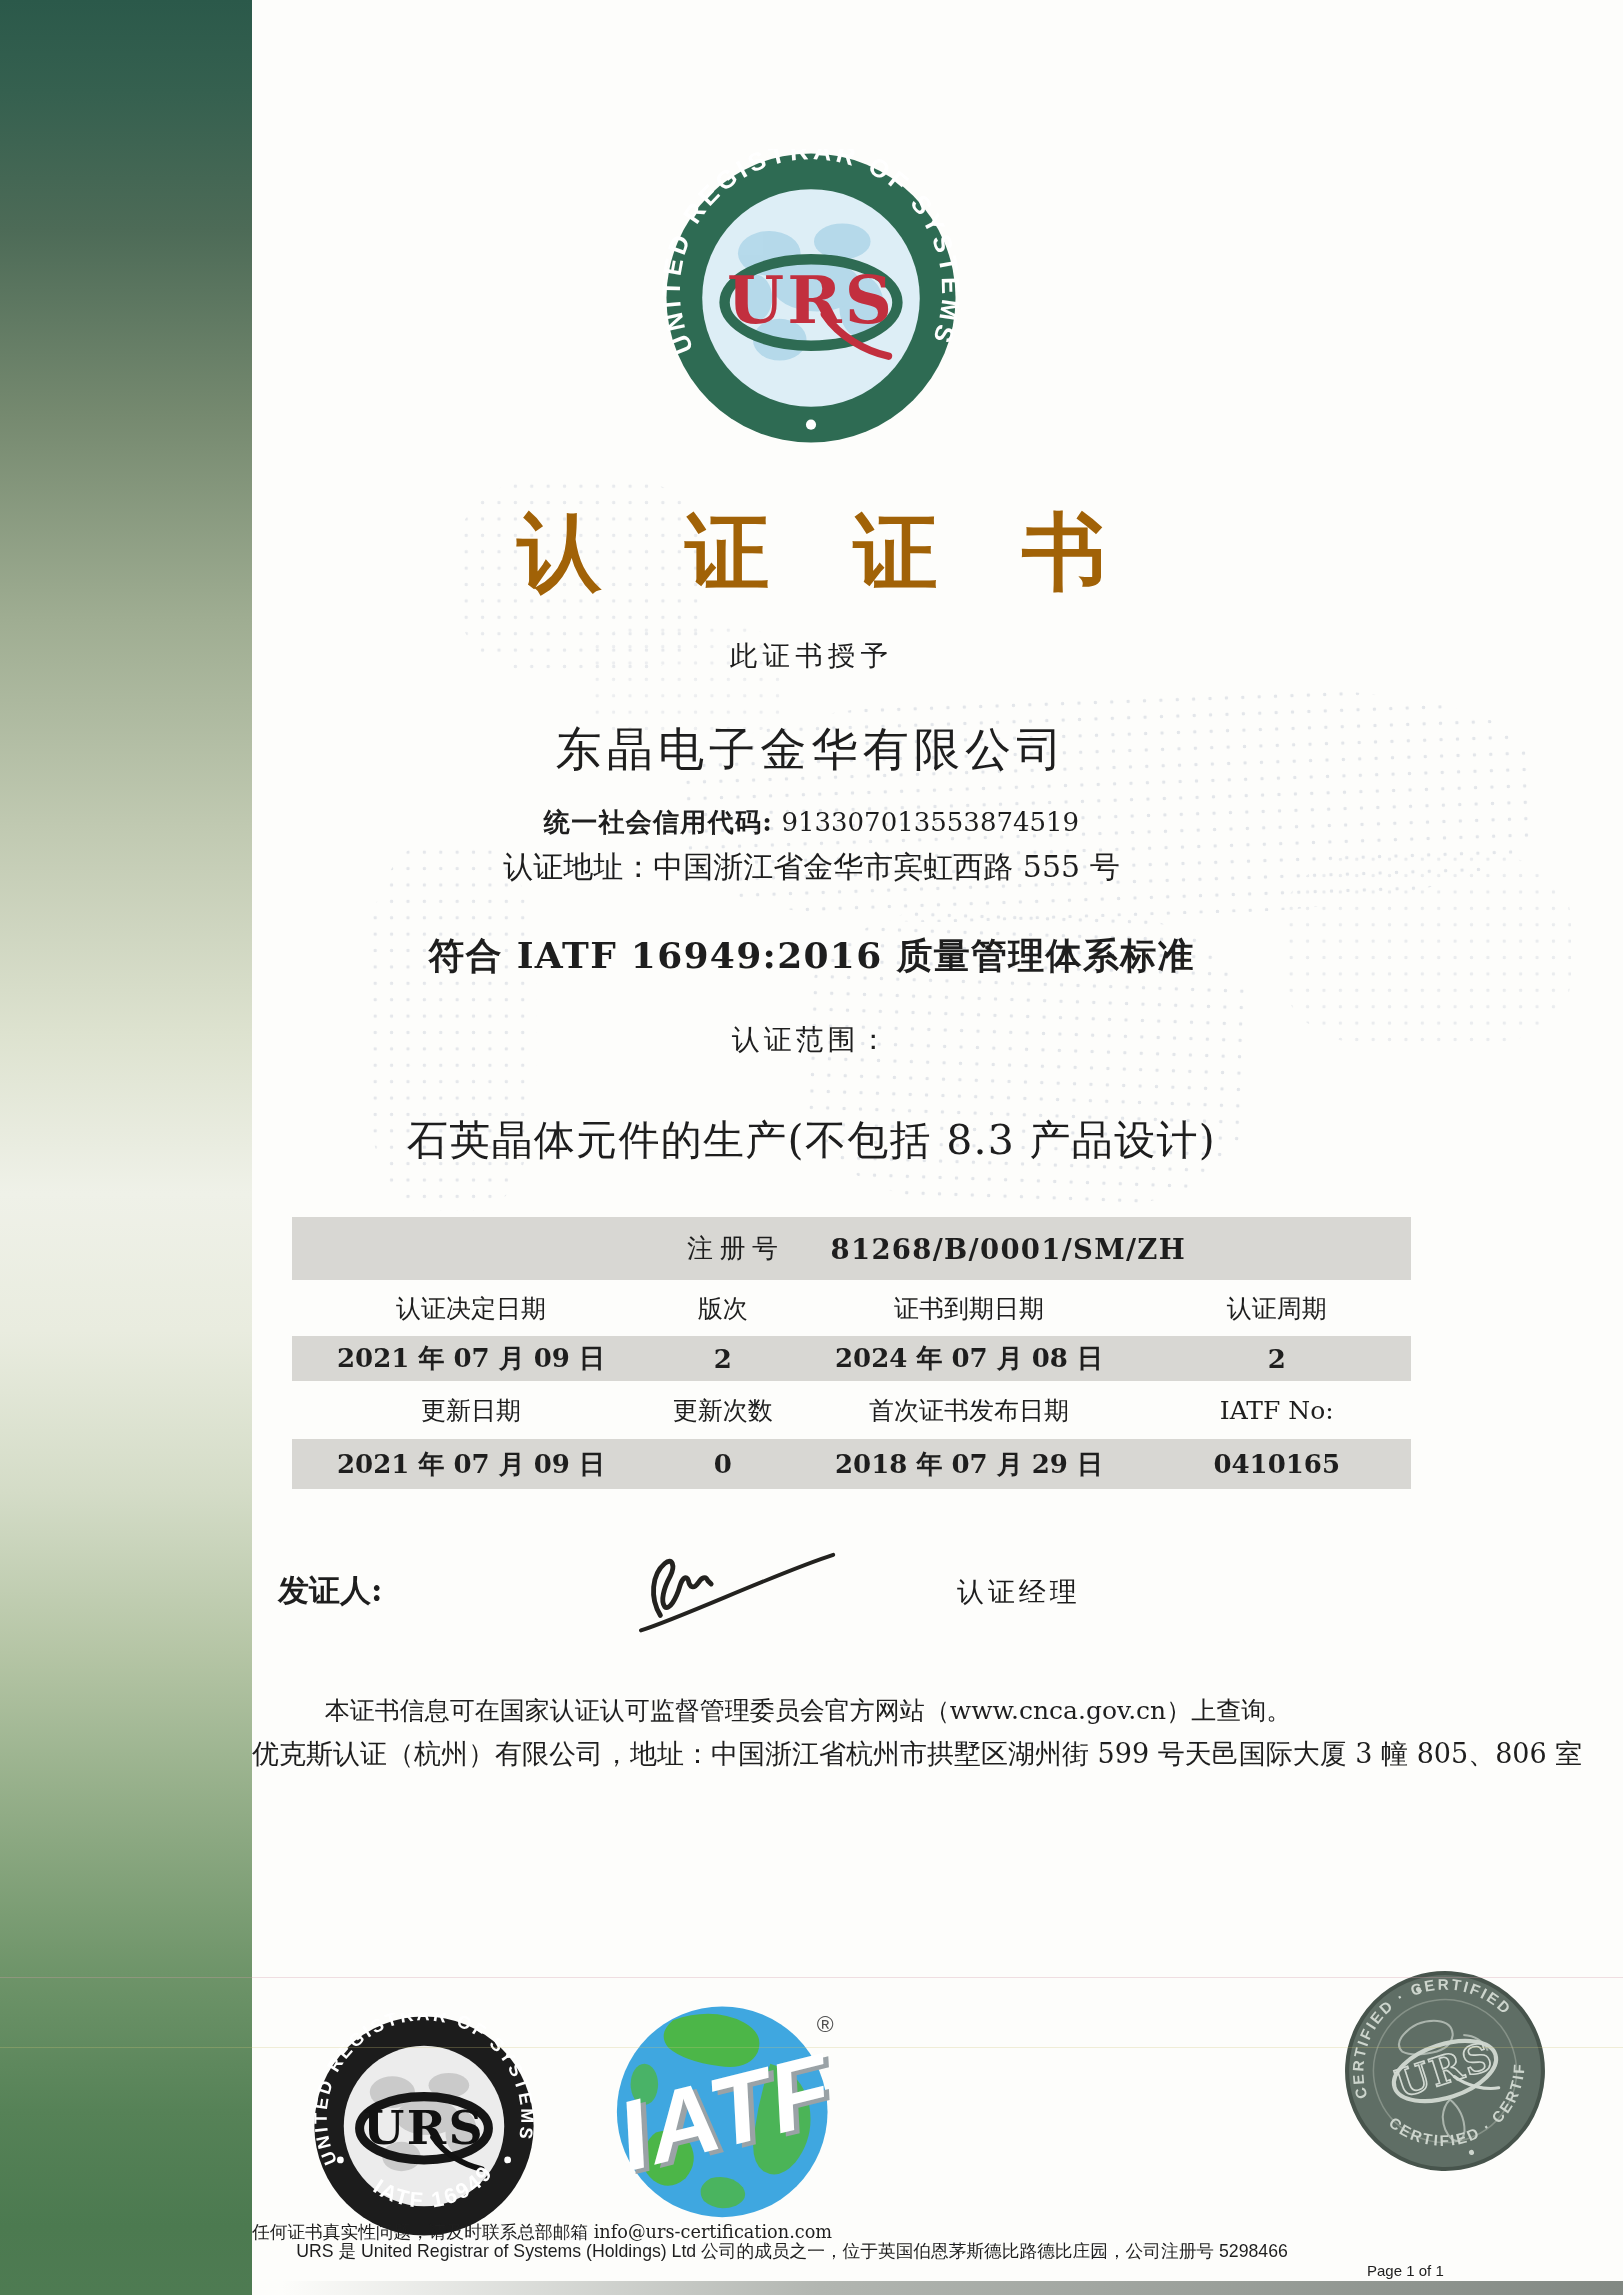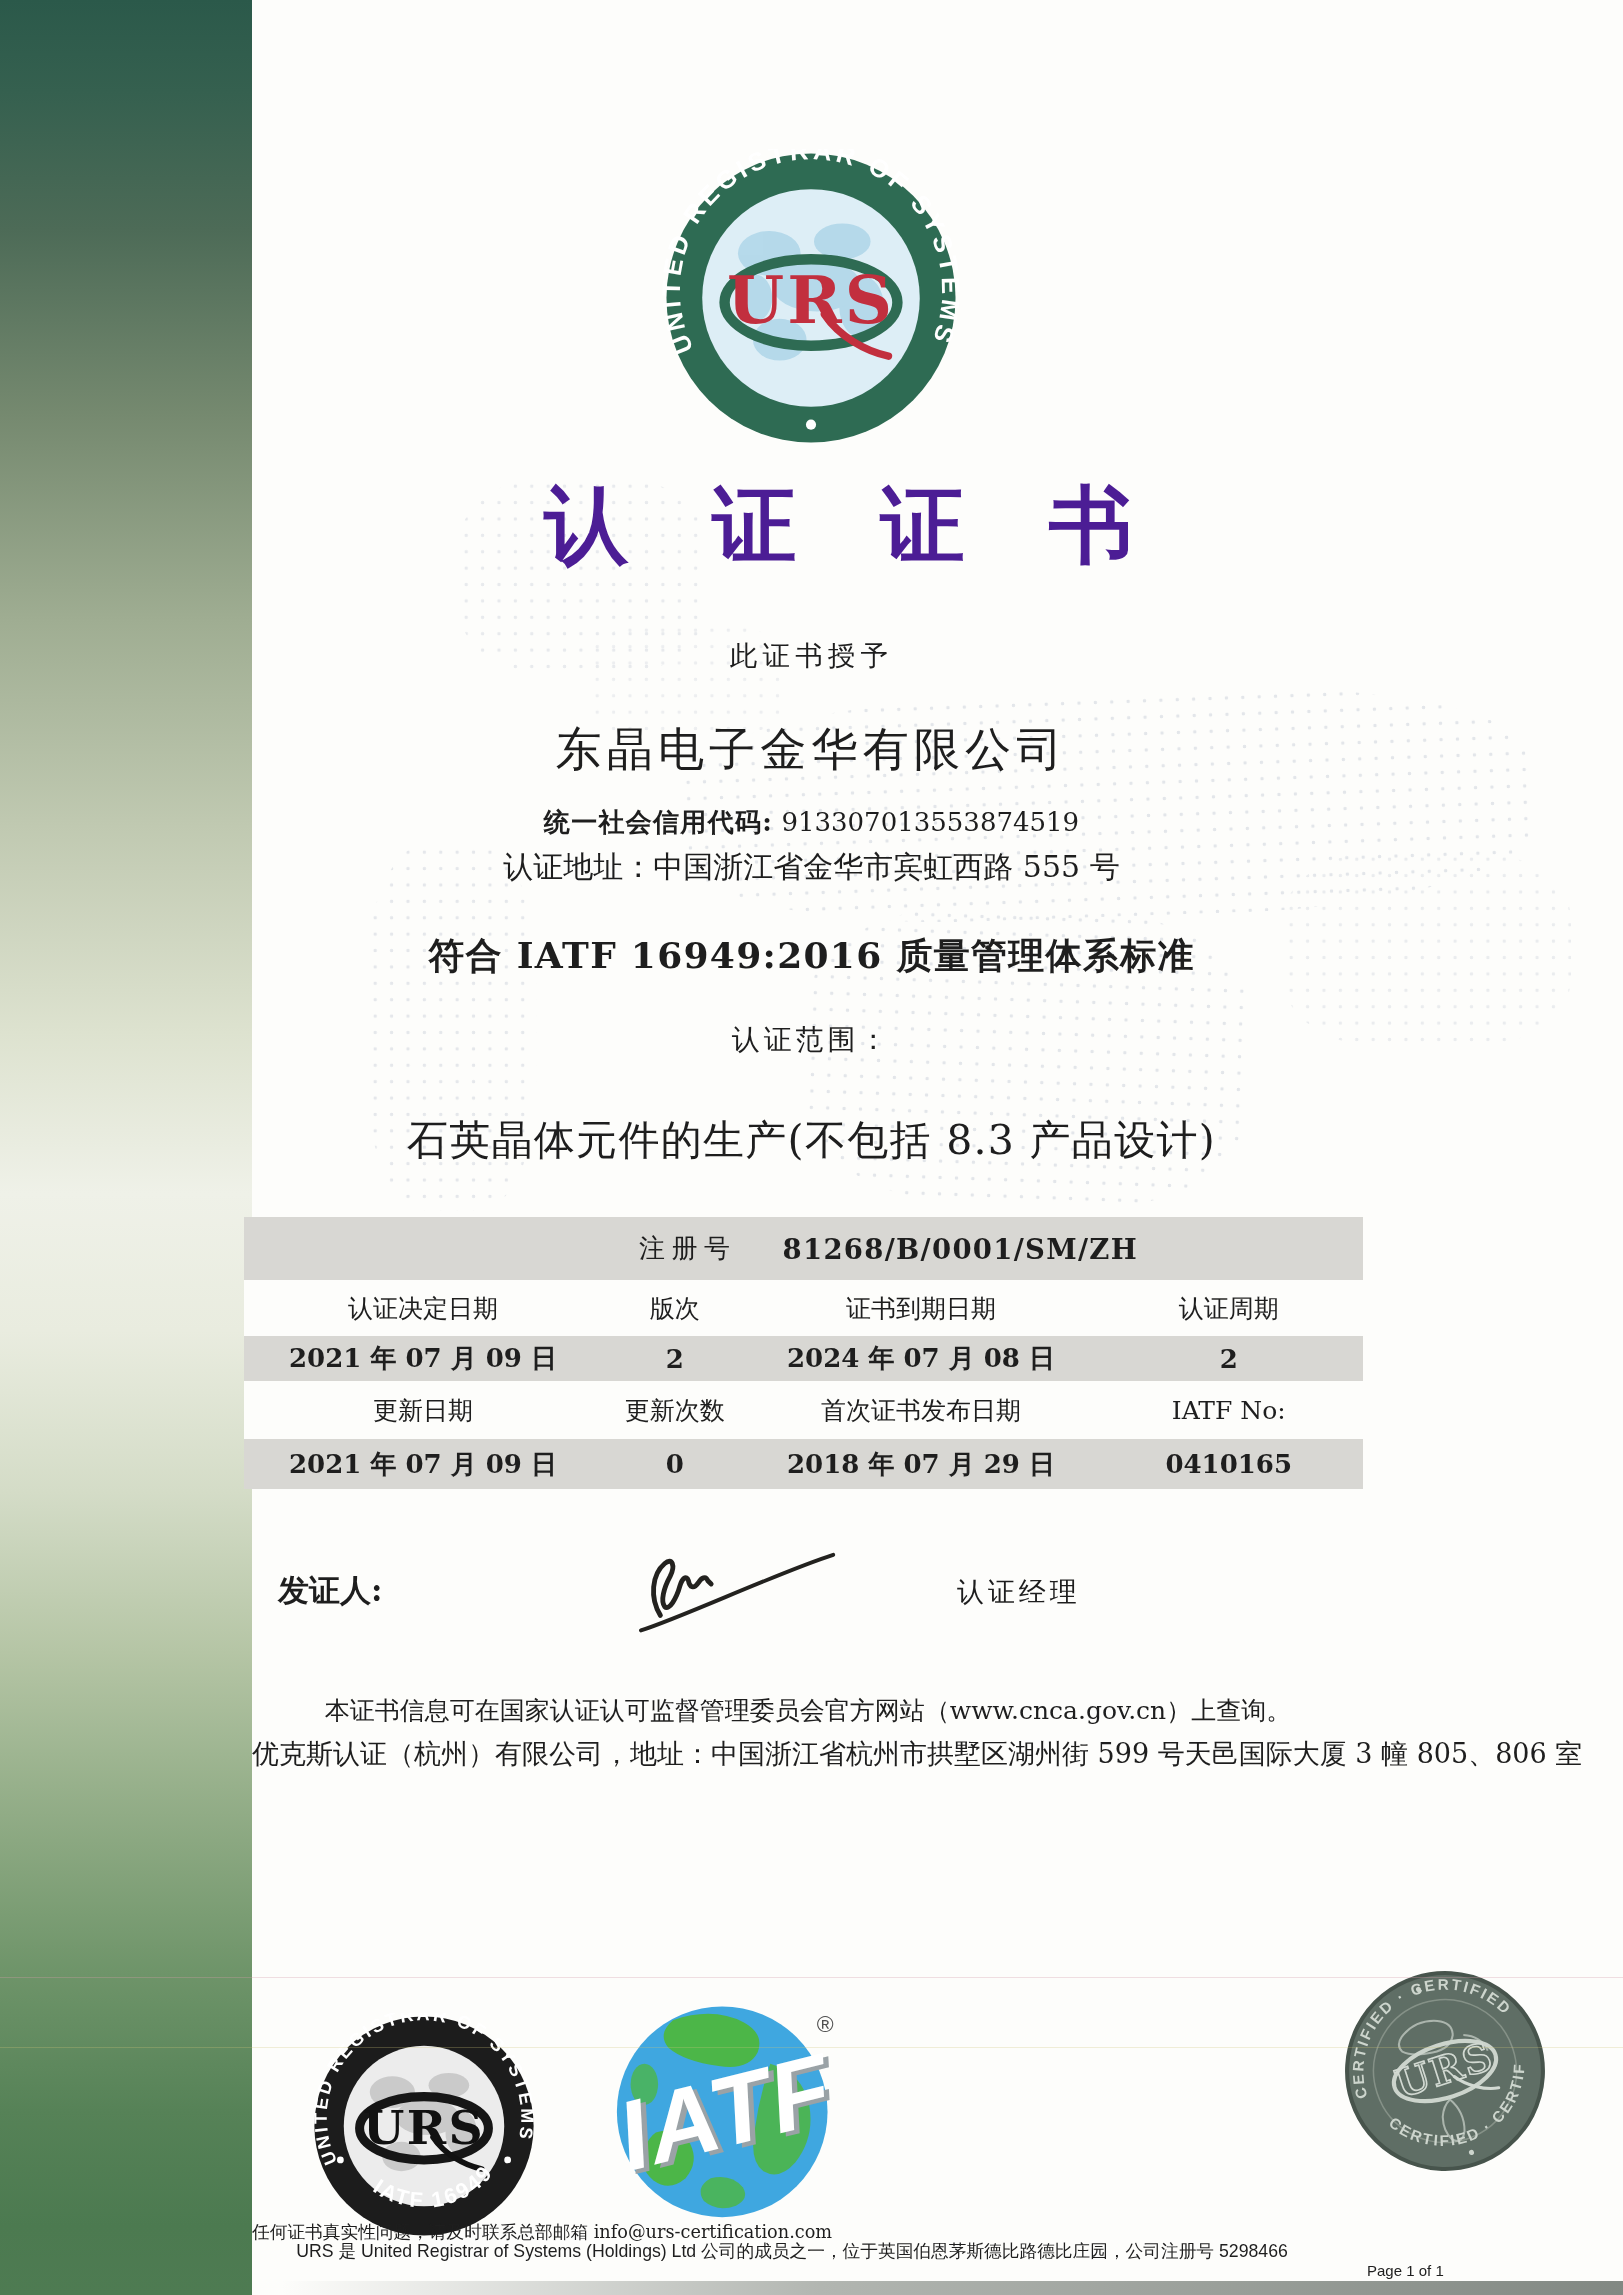--- a/index.html
+++ b/index.html
@@ -25,31 +25,31 @@
   }
   
   .scanline-pink{position:absolute;left:0;top:1977px;width:1623px;height:1.3px;background:rgba(214,160,172,.32);}
   .scanline-yellow{position:absolute;left:0;top:2047px;width:1623px;height:1.3px;background:rgba(208,198,122,.28);}
   .bottom-shadow{
     position:absolute;left:281px;right:0;bottom:0;height:14.4px;
     background:linear-gradient(to right, rgba(120,128,118,0), rgba(104,112,104,.5) 40%, rgba(88,97,90,.75));
   }
   
   .cline{position:absolute;left:252px;width:1119px;text-align:center;white-space:nowrap;}
-  .title{top:469px;font-size:84px;font-weight:bold;letter-spacing:27.5px;text-indent:27.5px;color:#4c1d95;padding-left:27px;}
+  .title{top:496px;font-size:84px;font-weight:bold;letter-spacing:27.5px;text-indent:27.5px;color:#a16207;}
   .intro{top:638px;font-size:27.5px;letter-spacing:5.2px;}
   .company{top:719px;font-size:46px;letter-spacing:5.2px;}
   .credit{top:805px;font-size:26px;}
   .credit b{letter-spacing:1.3px;}
   .address{top:847px;font-size:30px;}
   .standard{top:932px;font-size:36px;font-weight:bold;letter-spacing:1.3px;}
   .scope-label{top:1021px;font-size:28px;letter-spacing:3.9px;}
   .scope{top:1113px;font-size:41px;letter-spacing:1.3px;}
   
-  .cert-table{position:absolute;left:244px;top:1217px;width:1119px;}
+  .cert-table{position:absolute;left:252px;top:1217px;width:1119px;padding-left:40px;}
   .treg{
     height:63px;background:#d8d7d3;display:flex;align-items:center;justify-content:center;
     box-sizing:border-box;padding-left:170px;gap:46px;
   }
   .treg .lbl{font-size:26px;letter-spacing:6.5px;}
   .treg .val{font-size:27.5px;font-weight:bold;letter-spacing:1.3px;}
   .trow{display:grid;grid-template-columns:32% 13% 31% 24%;align-items:center;}
   .trow > div{text-align:center;white-space:nowrap;}
   .trow.head{font-size:25px;}
   .trow.vals{font-size:26px;font-weight:bold;background:#d8d7d3;}

